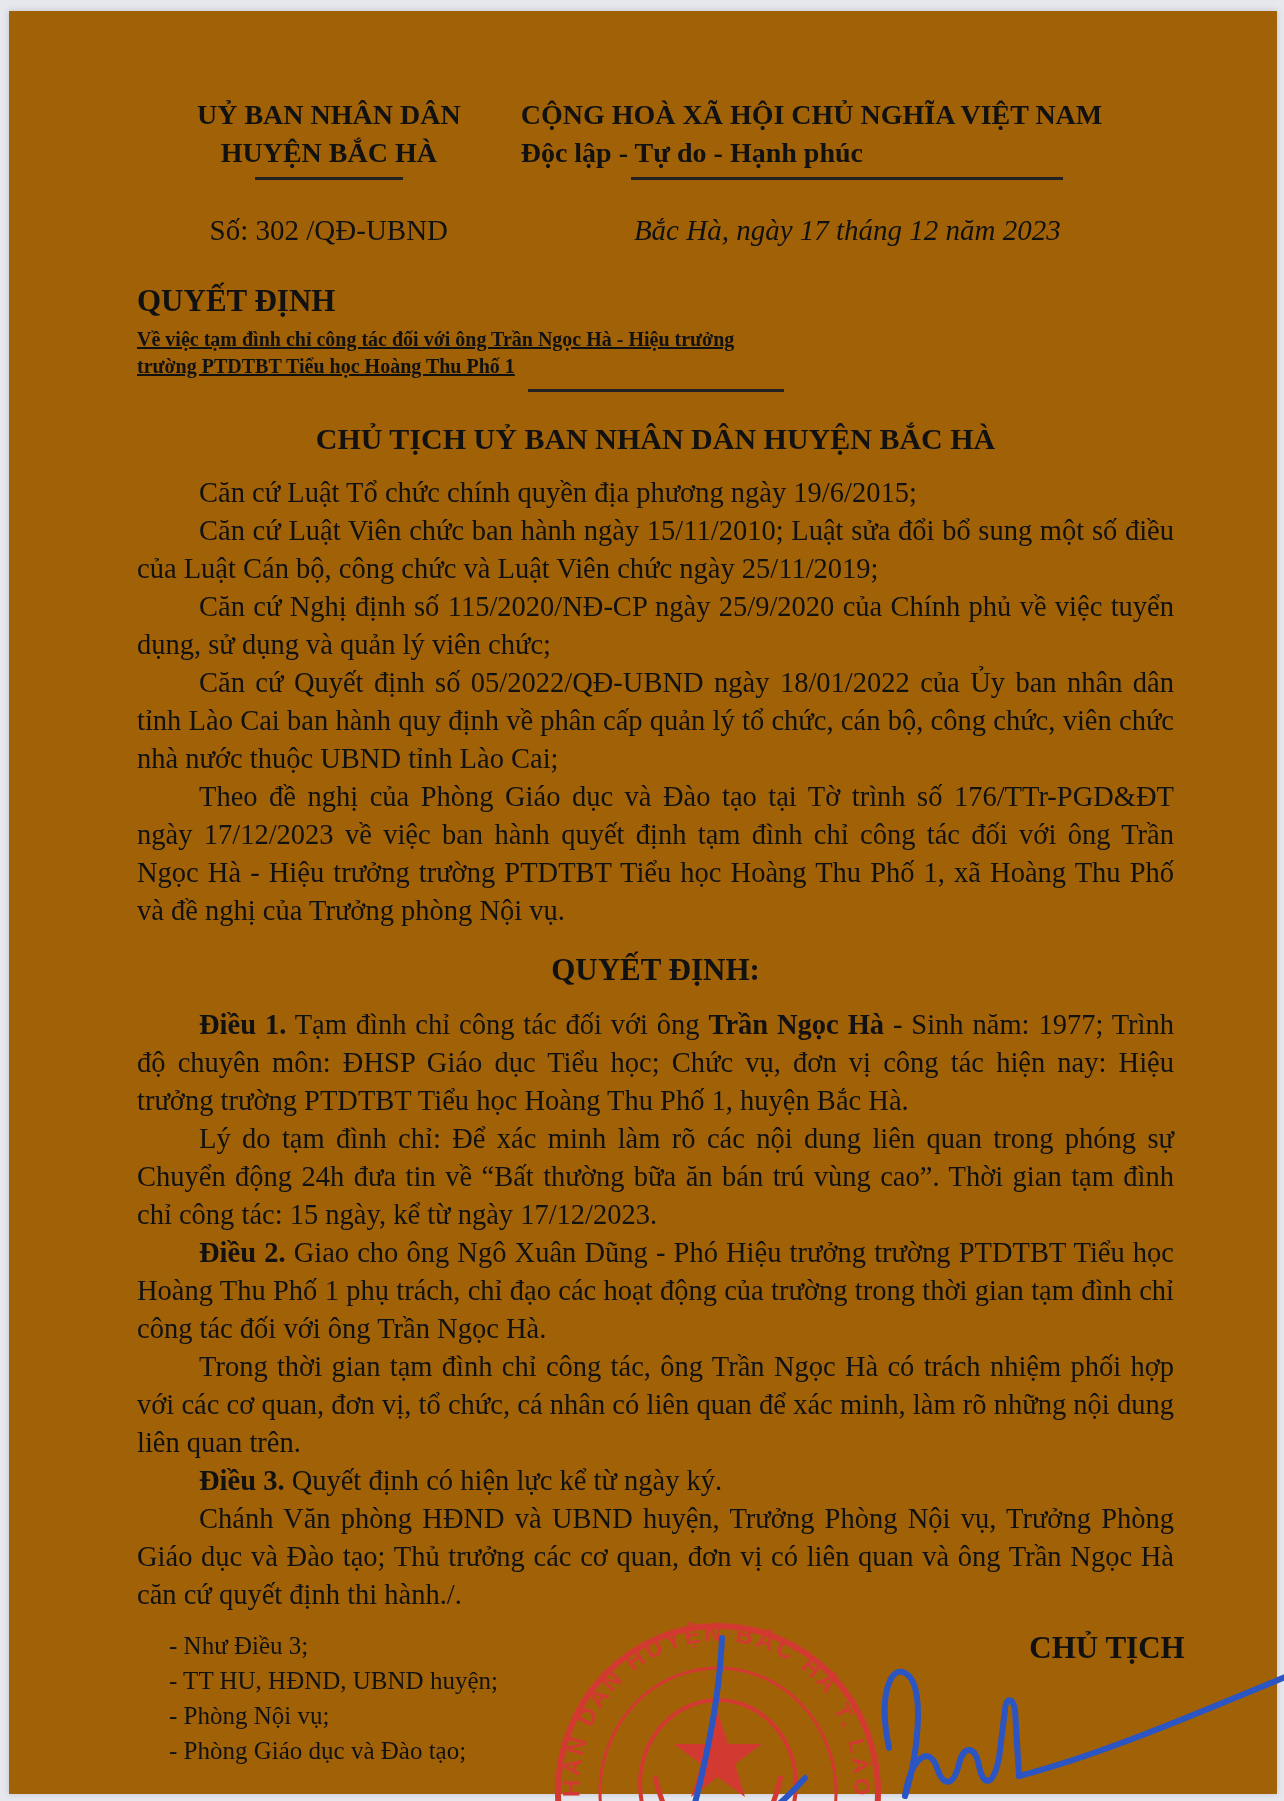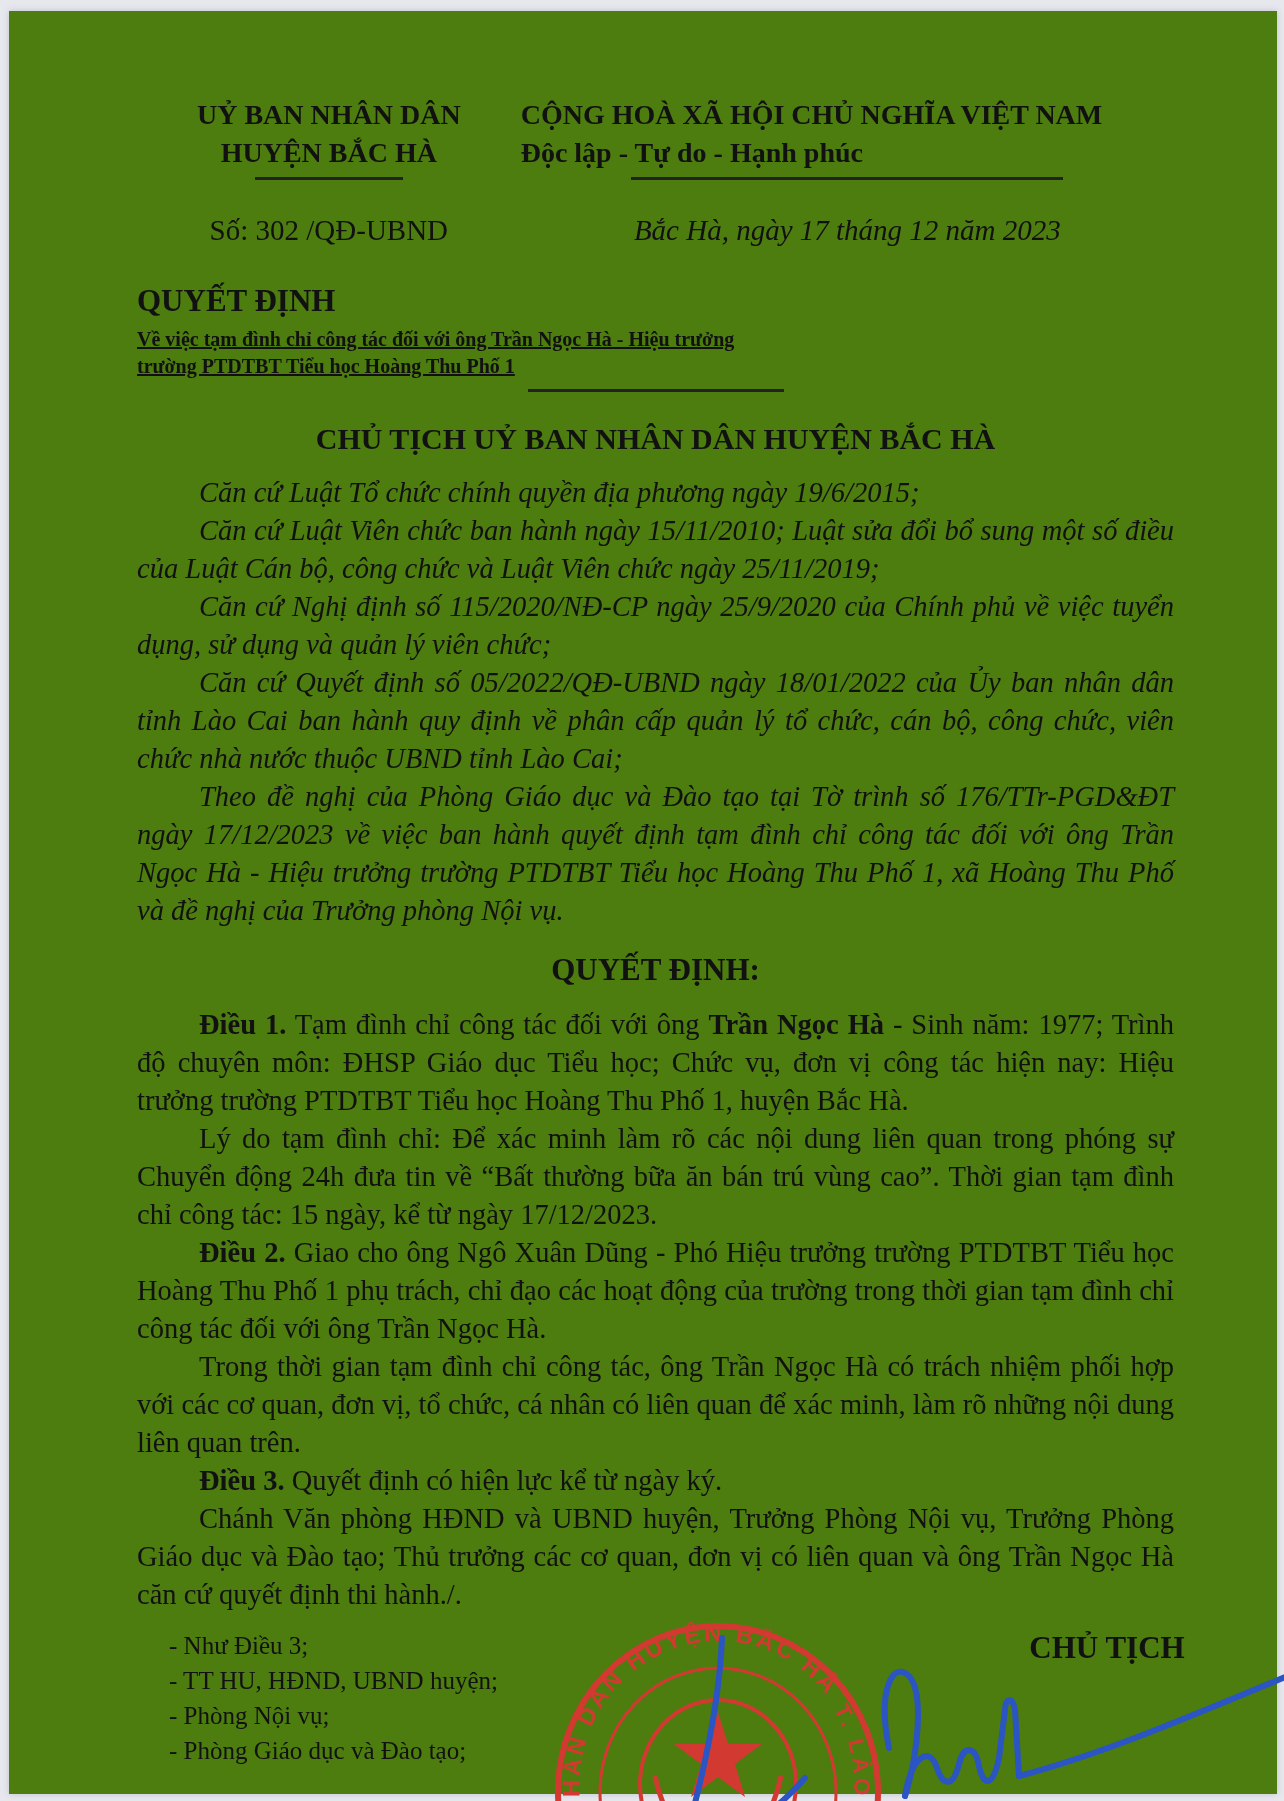--- a/index.html
+++ b/index.html
@@ -6,21 +6,21 @@
   body{
     width:1284px;height:1801px;
     background:#e7e8ee;
     font-family:"Liberation Serif","DejaVu Serif",serif;
     color:#111;
     position:relative;
     overflow:hidden;
   }
   .page{
     position:absolute;left:9px;top:11px;right:7px;bottom:7px;
-    background:#4d7c0f;
+    background:#a16207;
     box-shadow:0 0 6px rgba(120,120,140,.35);
     box-sizing:border-box;
     padding:88px 103px 40px 128px;
   }
   
   .hdr{display:flex;}
   .hdr-left{width:37%;text-align:center;}
   .hdr-right{width:63%;text-align:left;}
   .hdr .l1{font-weight:bold;font-size:28px;}
   .hdr .l2{font-weight:bold;font-size:28px;margin-top:6px;}
@@ -31,21 +31,21 @@
   .numdate .date{width:63%;text-align:center;font-style:italic;font-size:29px;}
   
   .title{margin-top:36px;}
   .title .t1{font-weight:bold;font-size:31px;}
   .title .t2{font-weight:bold;font-size:20px;margin-top:8px;line-height:1.25;text-decoration:underline;}
   .rule-title{width:256px;border-bottom:3px solid #222;margin:10px auto 0;}
   .authority{font-weight:bold;font-size:30px;text-align:center;margin-top:30px;}
   
   .bodytext{margin-top:18px;font-size:28.5px;line-height:38px;}
   .bodytext p{margin:0;text-indent:62px;text-align:justify;}
-  .preamble p{font-style:italic;}
+  .preamble p{}
   .dec-head{font-weight:bold;font-size:31px;text-align:center;margin:22px 0 14px;}
   
   .footer{position:relative;height:520px;margin-top:14px;}
   .recipients{position:absolute;left:32px;top:0;font-size:25px;line-height:35px;}
   .recipients .rlabel{font-weight:bold;font-style:italic;font-size:27px;}
   .signer-title{position:absolute;left:760px;width:420px;text-align:center;top:2px;
     font-weight:bold;font-size:31px;}
   .stamp{position:absolute;left:408px;top:-12px;width:346px;height:352px;}
   .signature{position:absolute;left:400px;top:-30px;width:790px;height:300px;}
 </style>

